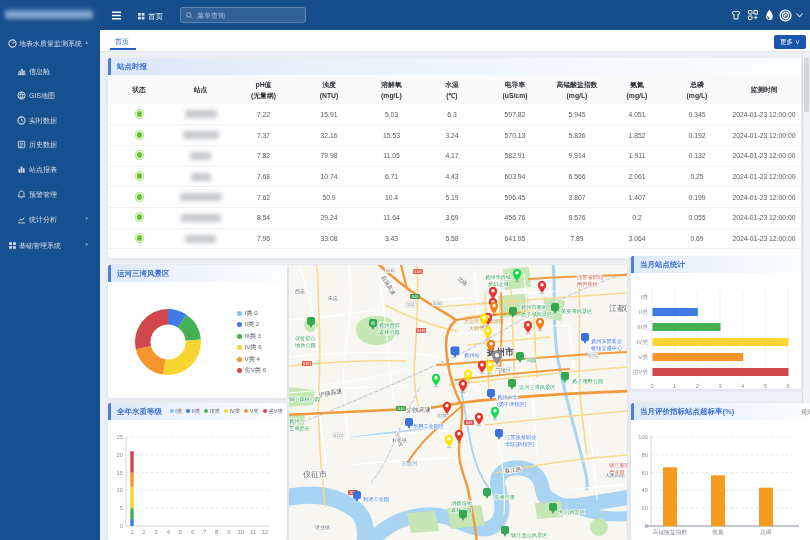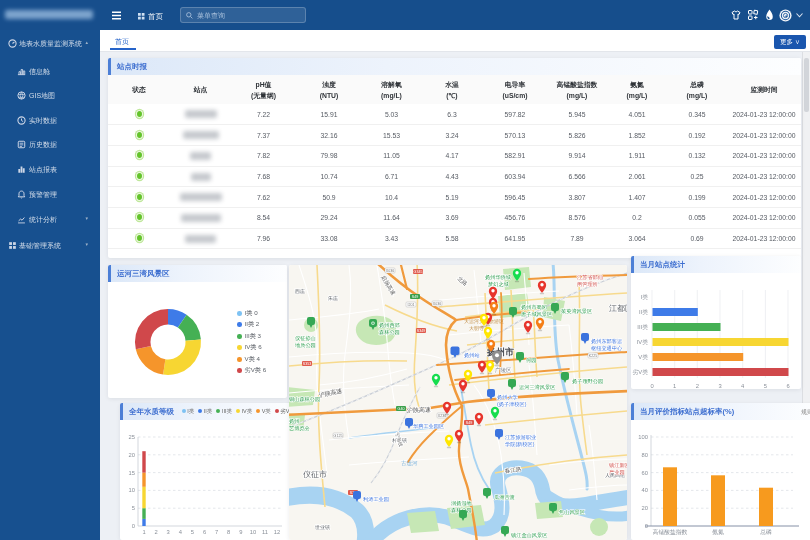--- a/index.html
+++ b/index.html
@@ -314,21 +314,21 @@
       </g>
     </svg>
  <div class="dlg" style="left:129px;top:44px"><span class="dld" style="background:#7EC2F3"></span>I类 0</div>
     <div class="dlg" style="left:129px;top:55px"><span class="dld" style="background:#3E7BE8"></span>II类 2</div>
     <div class="dlg" style="left:129px;top:67px"><span class="dld" style="background:#45B054"></span>III类 3</div>
     <div class="dlg" style="left:129px;top:78px"><span class="dld" style="background:#F7D632"></span>IV类 6</div>
     <div class="dlg" style="left:129px;top:90px"><span class="dld" style="background:#F5952B"></span>V类 4</div>
     <div class="dlg" style="left:129px;top:101px"><span class="dld" style="background:#D0484B"></span>劣V类 6</div>
 </div>
 
-<div class="panel" style="left:120px;top:403px;width:179px;height:137px">
+<div class="panel" style="left:108px;top:403px;width:179px;height:137px">
  <div class="phead">
       <span class="pt">全年水质等级</span>
       <span class="pright"><span class="lgi"><span class="lgd" style="background:#7EC2F3"></span>I类</span><span class="lgi"><span class="lgd" style="background:#3E7BE8"></span>II类</span><span class="lgi"><span class="lgd" style="background:#45B054"></span>III类</span><span class="lgi"><span class="lgd" style="background:#F7D632"></span>IV类</span><span class="lgi"><span class="lgd" style="background:#F5952B"></span>V类</span><span class="lgi"><span class="lgd" style="background:#D0484B"></span>劣V类</span></span>
     </div>
  <svg width="179" height="120" viewBox="0 0 179 120" style="position:absolute;left:0;top:17px">
 <g transform="translate(0,-17)">
         <line x1="18" x2="162" y1="105.2" y2="105.2" class="gdash"></line>
         <line x1="18" x2="162" y1="87.4" y2="87.4" class="gdash"></line>
         <line x1="18" x2="162" y1="69.6" y2="69.6" class="gdash"></line>
         <line x1="18" x2="162" y1="51.8" y2="51.8" class="gdash"></line>

